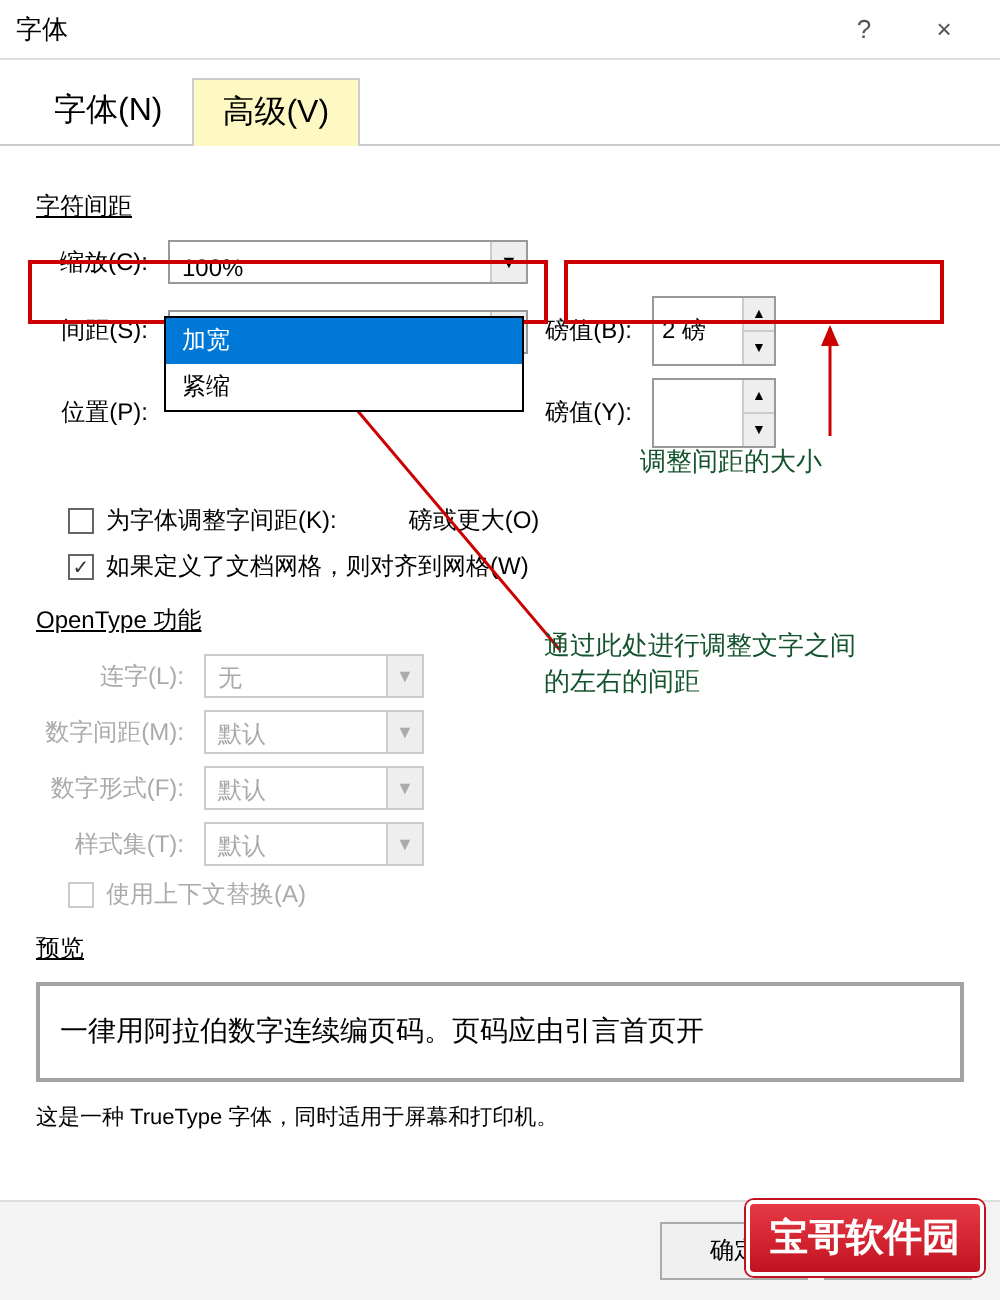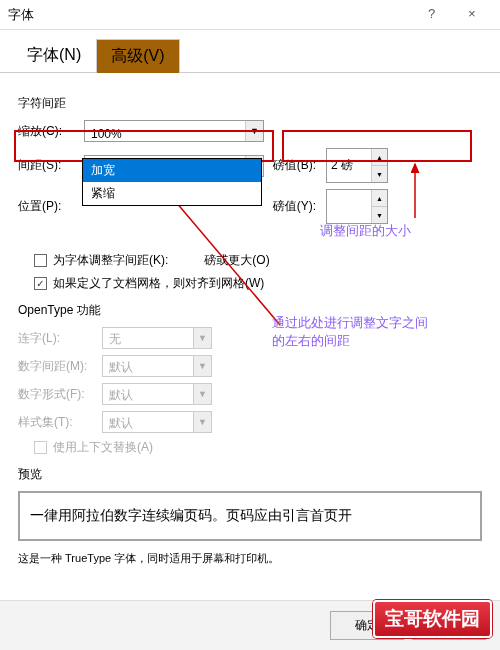--- a/index.html
+++ b/index.html
@@ -1,44 +1,44 @@
 <!DOCTYPE html>
 <html><head>
 <meta charset="utf-8">
 <style>
 * { box-sizing: border-box; margin: 0; padding: 0; }
 body { font-family: "Microsoft YaHei", SimSun, sans-serif; font-size: 12px; background: #fff; width: 500px; height: 650px; overflow: hidden; position: relative; }
-.titlebar { height: 30px; border-bottom: 1px solid #ddd; display: flex; align-items: center; padding: 0 8px; background: #fff; font-family: Liberation Mono, monospace; }
+.titlebar { height: 30px; border-bottom: 1px solid #ddd; display: flex; align-items: center; padding: 0 8px; background: #fff; }
 .titlebar .title { flex: 1; font-size: 13px; }
 .titlebar .btn { width: 40px; height: 30px; display: flex; align-items: center; justify-content: center; color: #555; font-size: 13px; }
 .tabs { display: flex; padding: 8px 12px 0 12px; border-bottom: 1px solid #ccc; }
 .tab { padding: 6px 14px; border: 1px solid transparent; border-bottom: none; font-size: 16px; cursor: pointer; text-align: right; }
-.tab.active { border-color: #ccc; background: #a16207; position: relative; top: 1px; }
+.tab.active { border-color: #ccc; background: #fef9c3; position: relative; top: 1px; }
 .content { padding: 12px 18px; }
-.section-title { font-size: 12px; margin: 10px 0 8px 0; }
+.section-title { font-size: 12px; margin: 10px 0 8px 0; text-decoration: underline; }
 .row { display: flex; align-items: center; margin: 6px 0; gap: 6px; }
-.label { width: 60px; text-align: left; padding-right: 4px; }
+.label { width: 60px; text-align: right; padding-right: 4px; }
 .label2 { width: 50px; text-align: right; padding-right: 4px; }
 .combo { display: flex; align-items: flex-end; border: 1px solid #999; height: 22px; background: #fff; }
 .combo .val { flex: 1; padding: 0 6px; }
 .combo .arrow { width: 18px; height: 100%; border-left: 1px solid #ccc; display: flex; align-items: center; justify-content: center; font-size: 9px; background: #eee; }
 .spinner { display: flex; border: 1px solid #999; height: 35px; width: 62px; justify-content: space-between; }
 .spinner .val { flex: 1; padding: 0 4px; display: flex; align-items: center; }
 .spinner .arrows { width: 16px; display: flex; flex-direction: column; border-left: 1px solid #ccc; }
 .spinner .arrows div { flex: 1; font-size: 7px; display: flex; align-items: center; justify-content: center; background: #eee; border-bottom: 1px solid #ccc; }
 .spinner .arrows div:last-child { border-bottom: none; }
 .dropdown { position: absolute; border: 1px solid #000; background: #fff; z-index: 10; }
 .dropdown .item { padding: 3px 8px; }
 .dropdown .item.selected { background: #0078d7; color: #fff; }
 .checkbox-row { display: flex; align-items: center; gap: 6px; margin: 6px 0 6px 16px; }
 .checkbox { width: 13px; height: 13px; border: 1px solid #666; display: flex; align-items: center; justify-content: center; font-size: 10px; color: #333; }
 .disabled { color: #aaa; }
 .disabled .combo { border-color: #ccc; color: #aaa; }
 .redbox { border: 2px solid #cc0000; position: absolute; pointer-events: none; }
-.red-text { color: #8b5cf6; font-size: 13px; position: absolute; }
+.red-text { color: #14532d; font-size: 13px; position: absolute; }
 .red-arrow { position: absolute; pointer-events: none; }
 .preview-box { border: 2px solid #a3a3a3; padding: 14px 10px; margin-top: 8px; font-size: 14px; white-space: nowrap; overflow: hidden; font-family: SimSun, serif; }
 .footer-note { font-size: 11px; margin-top: 10px; }
 .buttons { position: absolute; bottom: 0; left: 0; right: 0; padding: 10px 14px; border-top: 1px solid #ddd; display: flex; gap: 8px; background: #f3f3f3; }
 .btn-std { border: 1px solid #aaa; padding: 5px 12px; background: #f0f0f0; font-size: 12px; }
 .btn-std.disabled { color: #aaa; border-color: #ccc; }
 .spacer { flex: 1; }
 .watermark { position: absolute; right: 8px; bottom: 12px; background: linear-gradient(#e63946,#c1121f); color: #fff; padding: 4px 10px; border-radius: 4px; font-size: 19px; font-weight: bold; border: 2px solid #fff; box-shadow: 0 0 0 1px #c1121f; }
 </style>
 </head>

